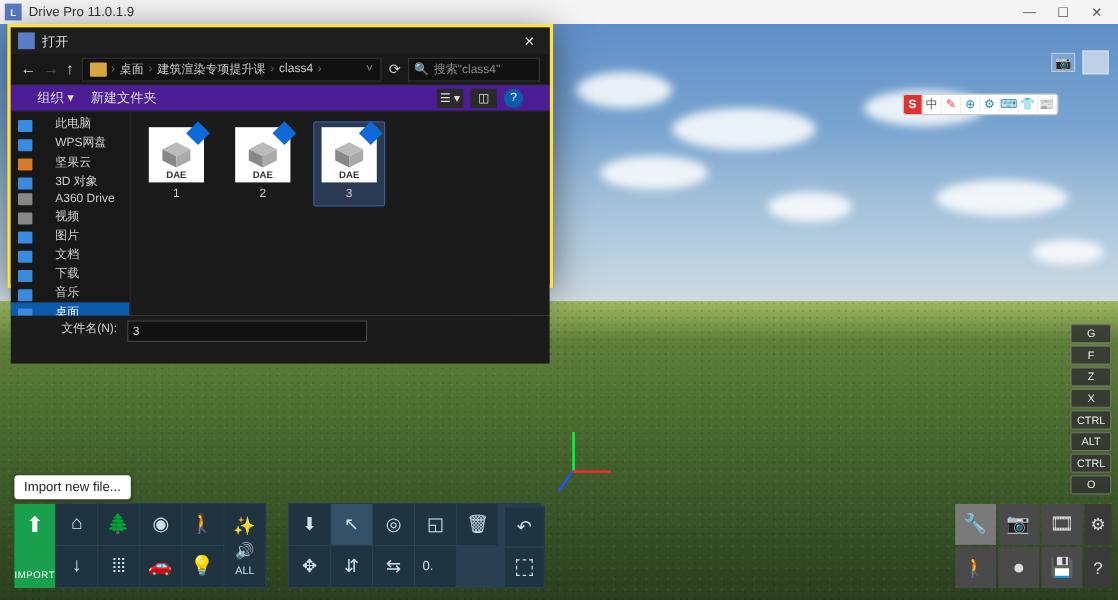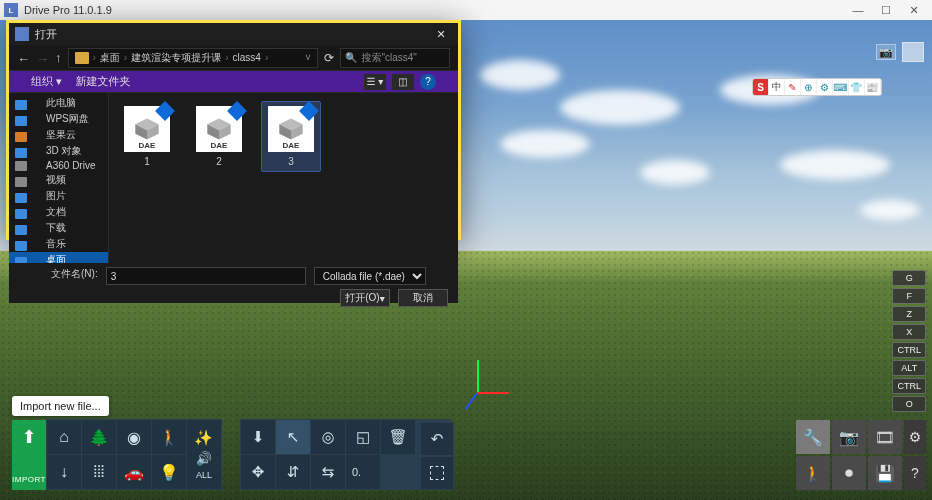--- a/index.html
+++ b/index.html
@@ -344,24 +344,15 @@
             <div class="ext">DAE</div>
           </div>
           <div class="fname">3</div>
         </div>
       </div>
   </div>
   <div class="dlg-foot">
     <div class="dlg-foot-row">
       <label>文件名(N):</label>
       <input class="inp name" value="3" style="">
-      <select class="inp type">
-        <option>Collada file (*.dae)</option>
-      </select>
-    </div>
-    <div class="dlg-foot-row">
-      <div class="btnrow">
-        <div class="btn"><span>打开(O)</span> ▾</div>
-        <div class="btn">取消</div>
-      </div>
     </div>
   </div>
 </div>
 
 </body></html>

